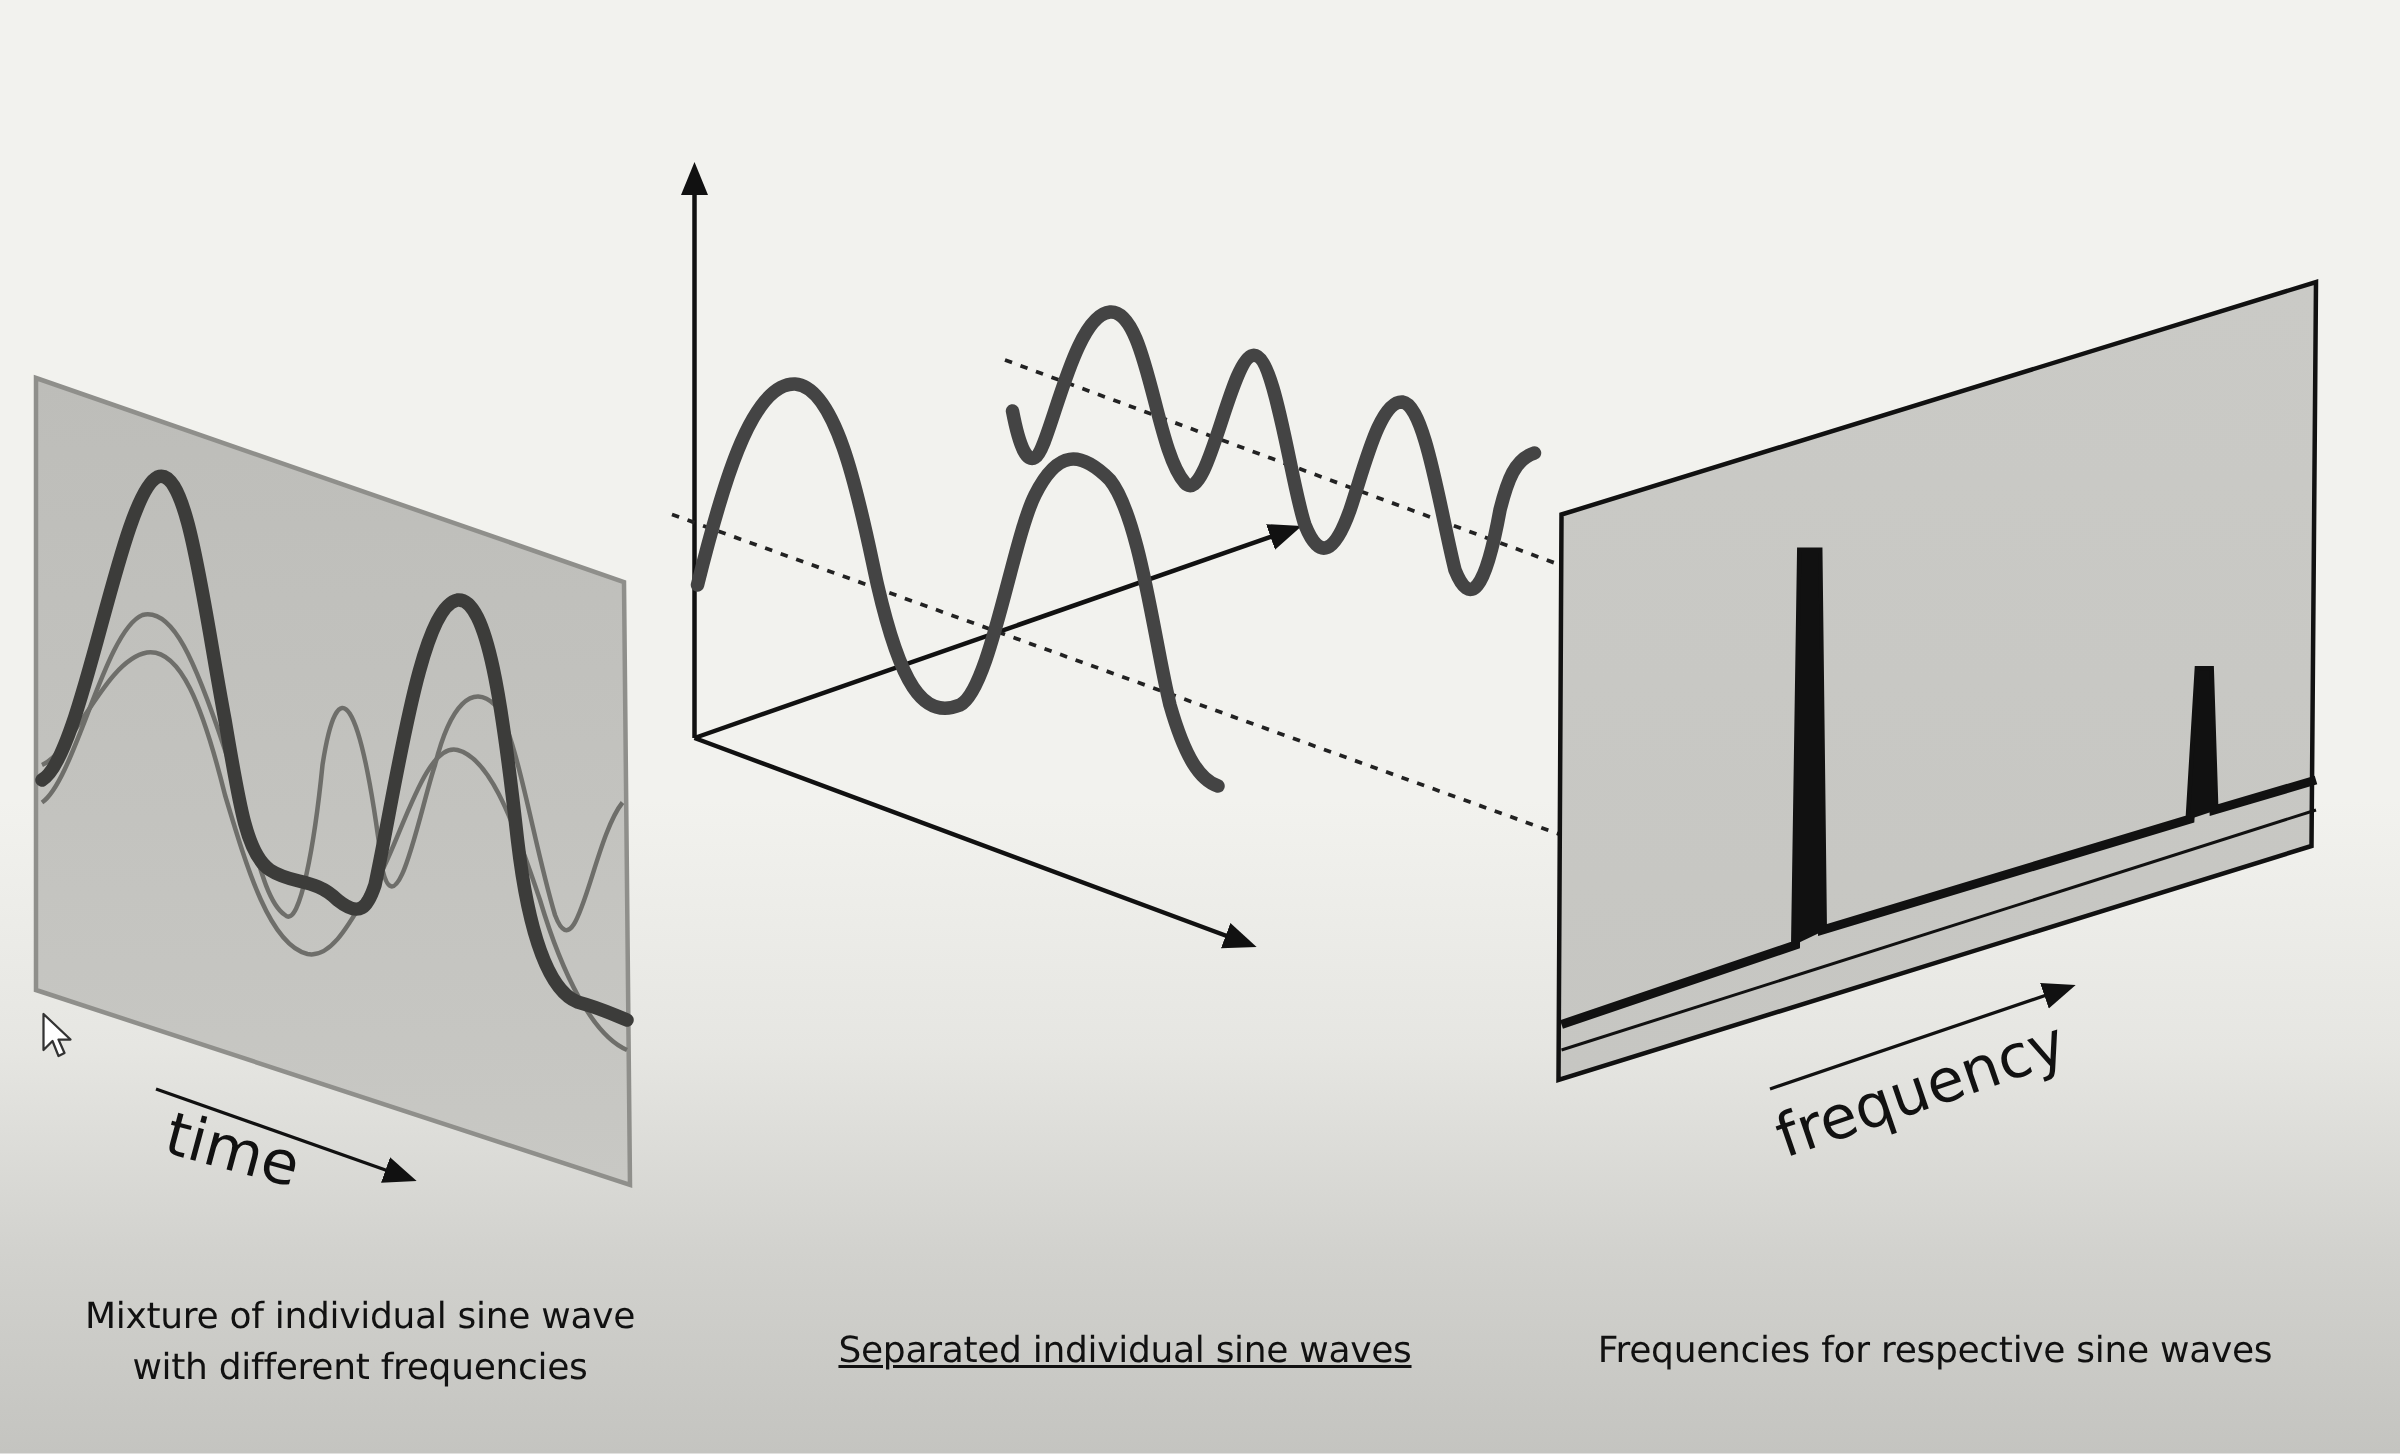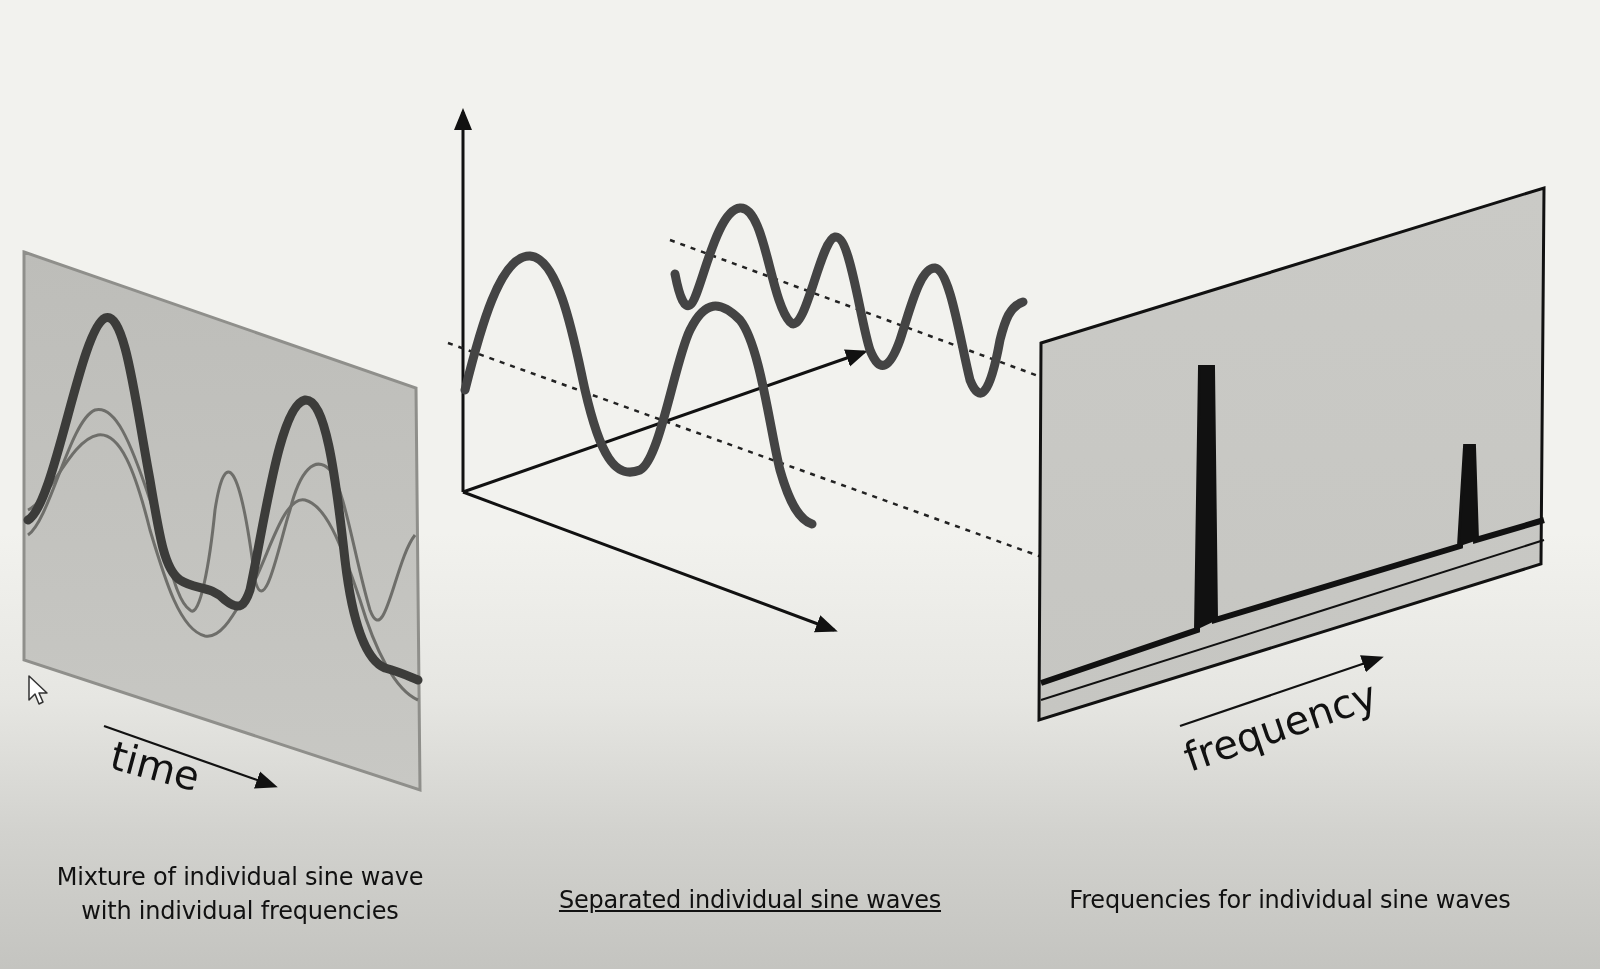--- a/index.html
+++ b/index.html
@@ -107,18 +107,18 @@
       <text class="axis-label" x="1190" y="772" font-size="40" transform="rotate(-19 1190 772)">frequency</text>
     </g>
 
     <g transform="translate(29,676)">
       <path d="M0,0 L0,24 L6,18 L10,28 L14,26 L10,17 L18,17 Z" fill="#ffffff" stroke="#333" stroke-width="1.5" stroke-linejoin="round"></path>
     </g>
   </svg>
 
   <div class="caption caption-left">
     <div>Mixture of individual sine wave</div>
-    <div>with individual frequencies</div>
+    <div>with different frequencies</div>
   </div>
   <div class="caption caption-mid">Separated individual sine waves</div>
-  <div class="caption caption-right">Frequencies for individual sine waves</div>
+  <div class="caption caption-right">Frequencies for respective sine waves</div>
 
 </div>
 
 </body></html>

